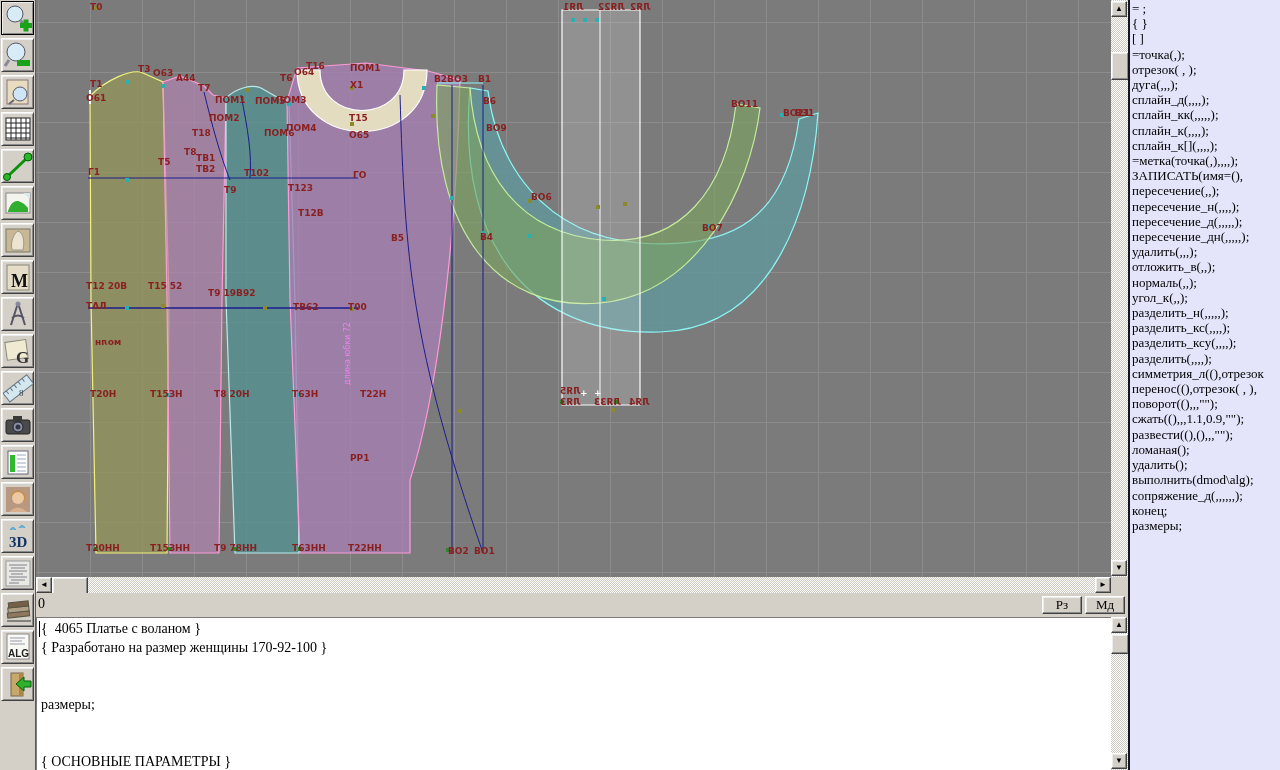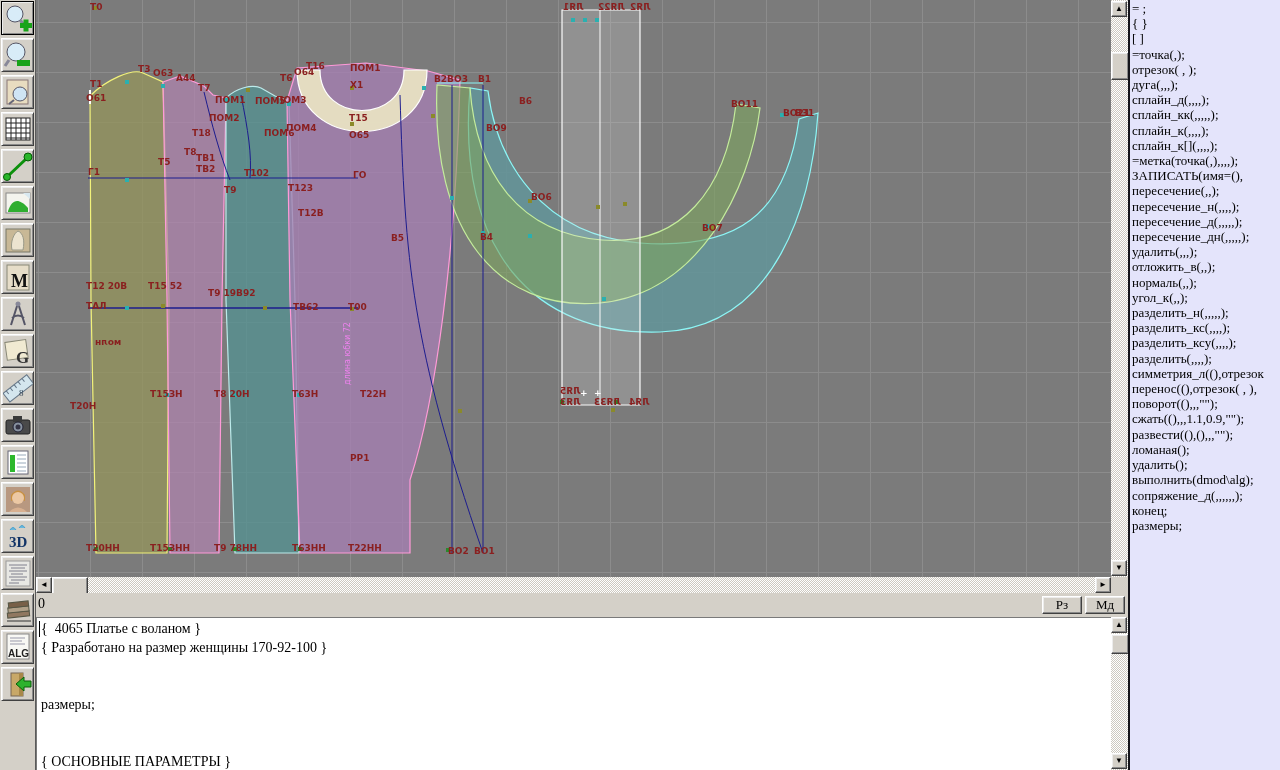--- a/index.html
+++ b/index.html
@@ -298,31 +298,31 @@
       <span class="lbl" style="left: 112px; top: 281px;">Т15 52</span>
       <span class="lbl" style="left: 172px; top: 288px;">Т9 19В92</span>
       <span class="lbl" style="left: 50px; top: 301px;">ТАЛ</span>
       <span class="lbl" style="left: 257px; top: 302px;">ТВ62</span>
       <span class="lbl" style="left: 312px; top: 302px; text-align: center;">Т00</span>
       <span class="lbl mirror" style="left: 59px; top: 337px;">молн</span>
       <span class="lbl" style="left: 355px; top: 233px;">В5</span>
       <span class="lbl" style="left: 314px; top: 453px;">РР1</span>
       <span class="lbl" style="left: 398px; top: 74px;">В2ВО3</span>
       <span class="lbl" style="left: 442px; top: 74px;">В1</span>
-      <span class="lbl" style="left: 447px; top: 96px; padding-left: 36px;">В6</span>
+      <span class="lbl" style="left: 447px; top: 96px;">В6</span>
       <span class="lbl" style="left: 450px; top: 123px;">ВО9</span>
       <span class="lbl" style="left: 495px; top: 192px;">ВО6</span>
       <span class="lbl" style="left: 444px; top: 232px;">В4</span>
       <span class="lbl" style="left: 666px; top: 223px;">ВО7</span>
       <span class="lbl" style="left: 695px; top: 99px;">ВО11</span>
       <span class="lbl" style="left: 727px; top: 108px; padding-left: 20px;">ВО21</span>
       <span class="lbl" style="left: 759px; top: 108px;">В31</span>
       <span class="lbl" style="left: 412px; top: 546px;">ВО2</span>
       <span class="lbl" style="left: 438px; top: 546px;">ВО1</span>
-      <span class="lbl" style="left: 34px; top: 389px; margin-top: 12px;">Т20Н</span>
+      <span class="lbl" style="left: 54px; top: 389px;">Т20Н</span>
       <span class="lbl" style="left: 114px; top: 389px;">Т15ЗН</span>
       <span class="lbl" style="left: 178px; top: 389px;">Т8 20Н</span>
       <span class="lbl" style="left: 256px; top: 389px;">Т63Н</span>
       <span class="lbl" style="left: 324px; top: 389px;">Т22Н</span>
       <span class="lbl" style="left: 50px; top: 543px;">Т20НН</span>
       <span class="lbl" style="left: 114px; top: 543px;">Т15ЗНН</span>
       <span class="lbl" style="left: 178px; top: 543px;">Т9 78НН</span>
       <span class="lbl" style="left: 256px; top: 543px;">Т63НН</span>
       <span class="lbl" style="left: 312px; top: 543px;">Т22НН</span>
       <span class="lbl mirror" style="left: 527px; top: 2px;">ЛЯ1</span>

